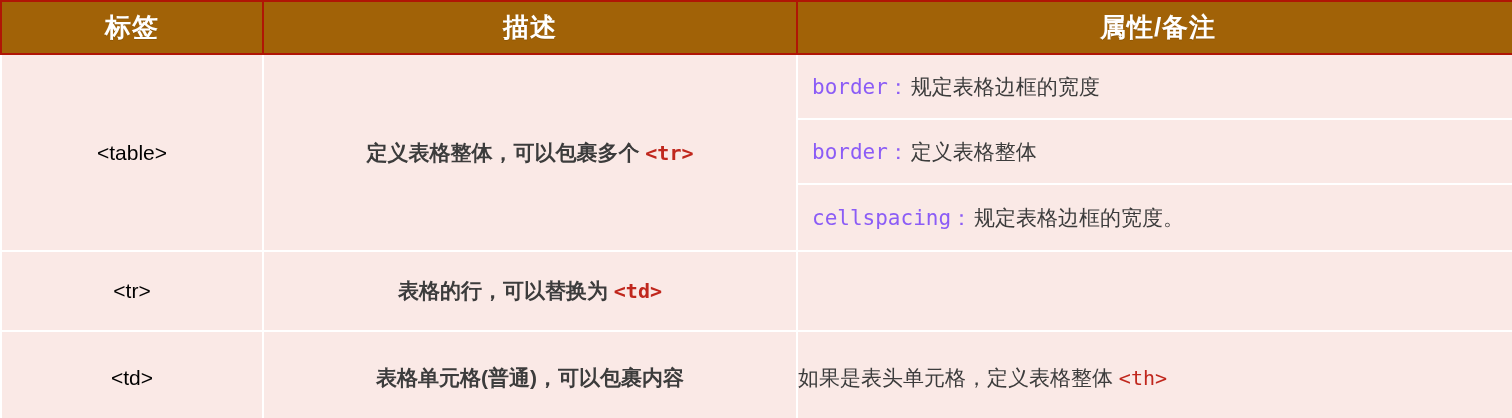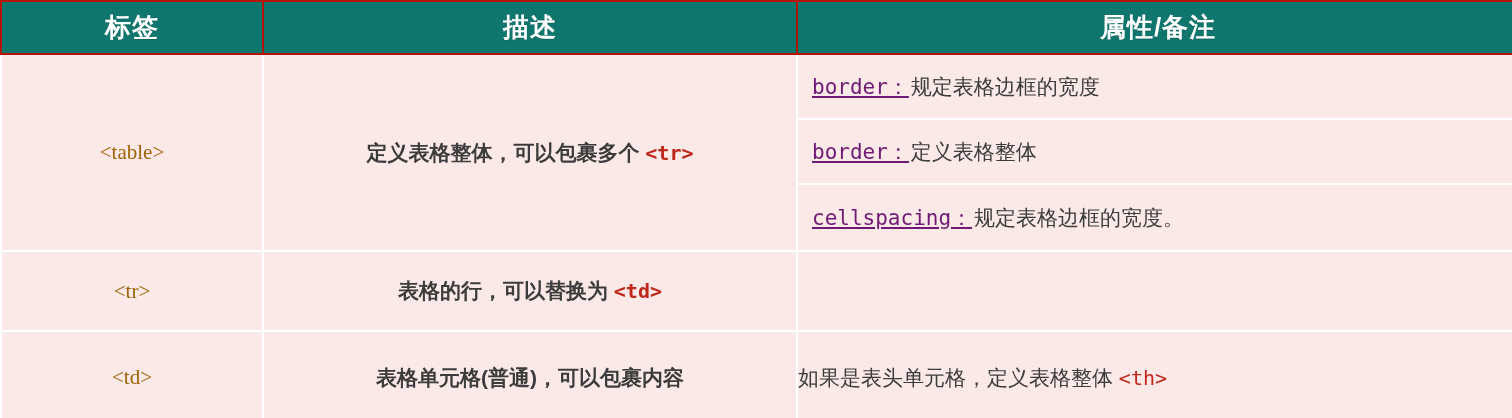--- a/index.html
+++ b/index.html
@@ -26,21 +26,21 @@
     width: 1512px;
     border-collapse: collapse;
     table-layout: fixed;
   }
 
   
   .tbl thead tr {
     height: 53px;
   }
   .tbl thead th {
-    background: #0f766e;
+    background: #a16207;
     color: #ffffff;
     font-size: 26px;
     font-weight: bold;
     text-align: center;
     vertical-align: middle;
     padding: 0;
     border: 2px solid #b01505;
     letter-spacing: 1px;
     text-shadow: 0 1px 0 rgba(0,0,0,0.12);
   }
@@ -62,22 +62,22 @@
   .cell-center {
     text-align: center;
   }
 
   .code {
     color: #c0271d;
     font-family: "DejaVu Sans Mono", "Liberation Mono", monospace;
     font-size: 20px;
   }
   .code-lg {
-    color: #a16207;
-    font-family: Liberation Serif, serif;
+    color: #000000;
+    font-family: Liberation Sans, sans-serif;
     font-size: 21px;
   }
 
   
   .attr-stack {
     display: flex;
     flex-direction: column;
     height: 100%;
   }
   .attr-row {
@@ -87,25 +87,24 @@
     align-items: center;
     padding-left: 14px;
     border-bottom: 2px solid #ffffff;
     font-size: 21px;
     color: #3c3c3c;
   }
   .attr-row:last-child {
     border-bottom: none;
   }
   .attr-key {
-    color: #701a75;
+    color: #8b5cf6;
     font-family: "DejaVu Sans Mono", "Liberation Mono", monospace;
     font-size: 21px;
     white-space: pre;
-    text-decoration: underline;
   }
   .attr-val {
     margin-left: 2px;
   }
 
   .pad-left {
     padding-left: 14px;
   }
 
   .row-tall  { height: 192px; }

